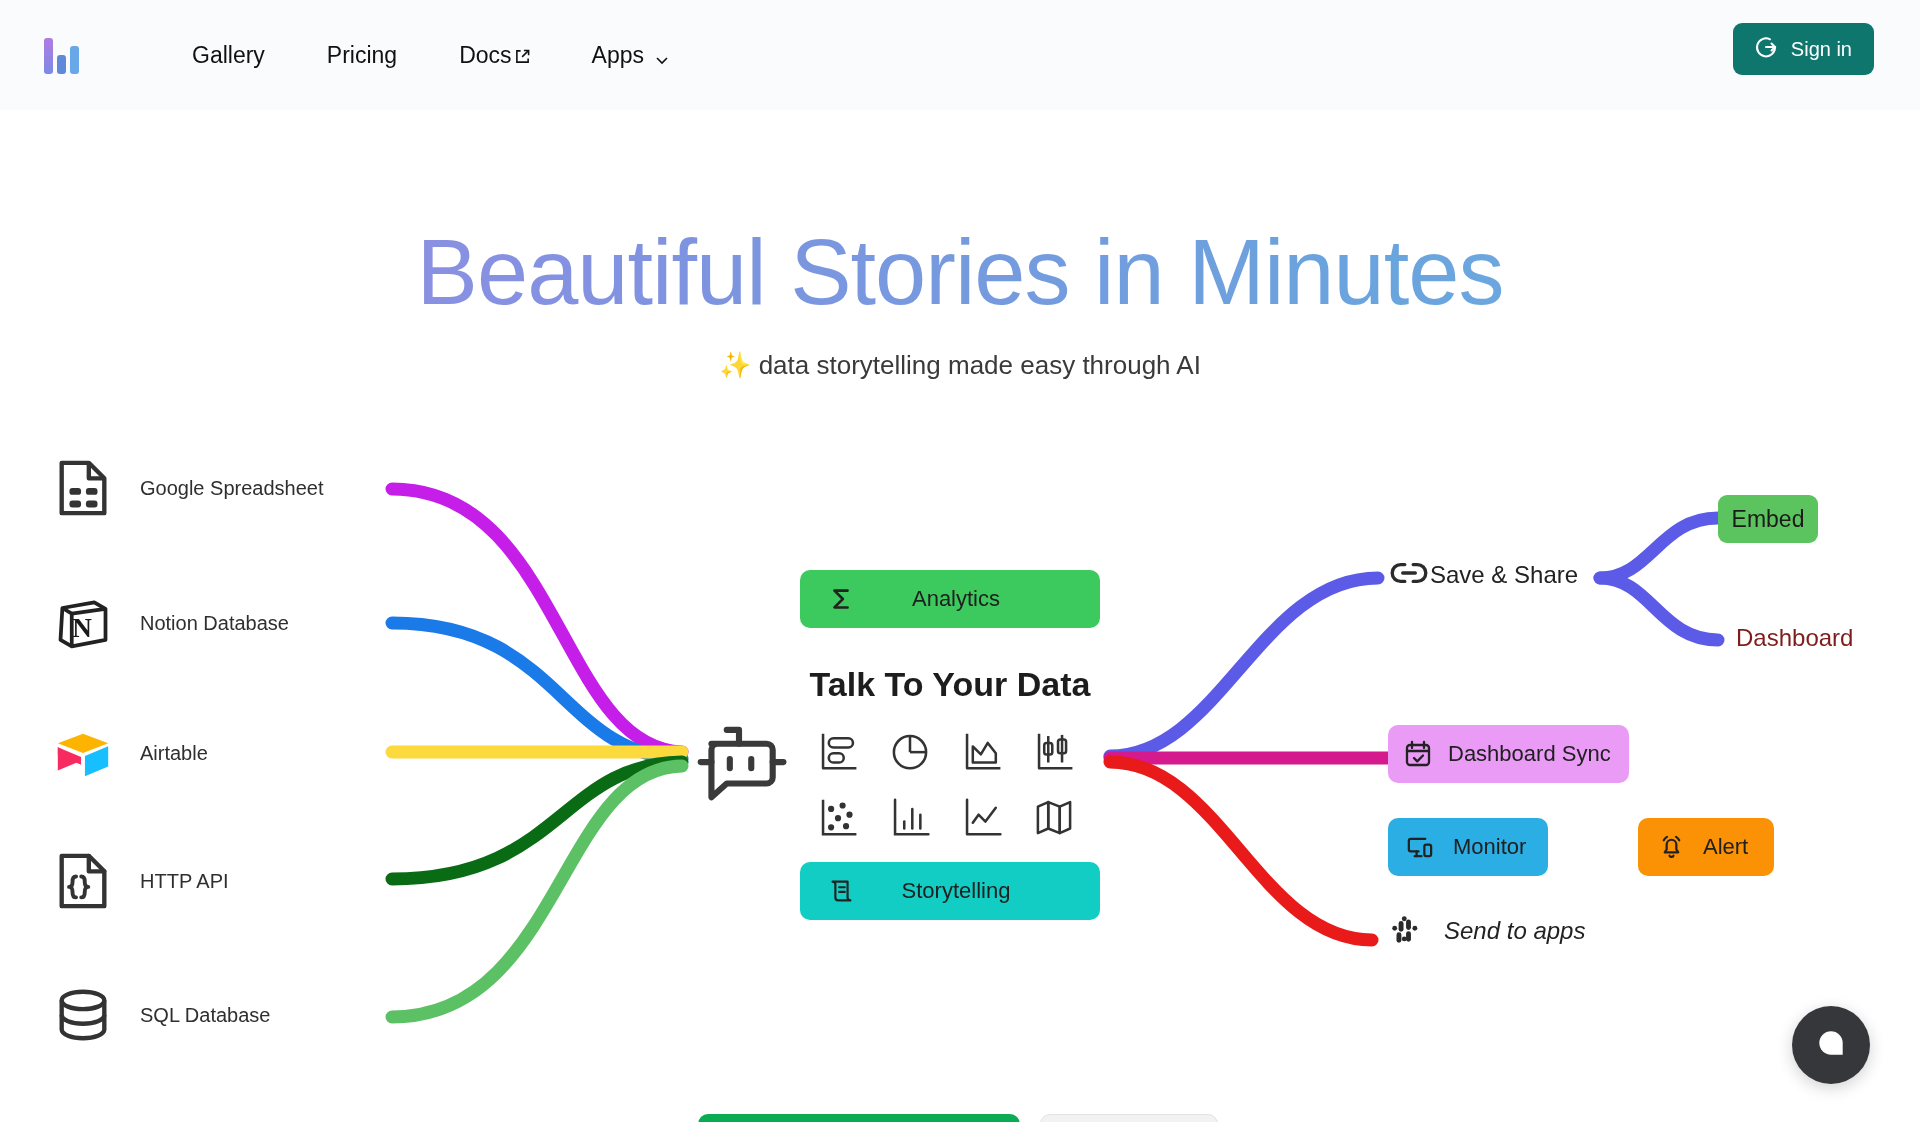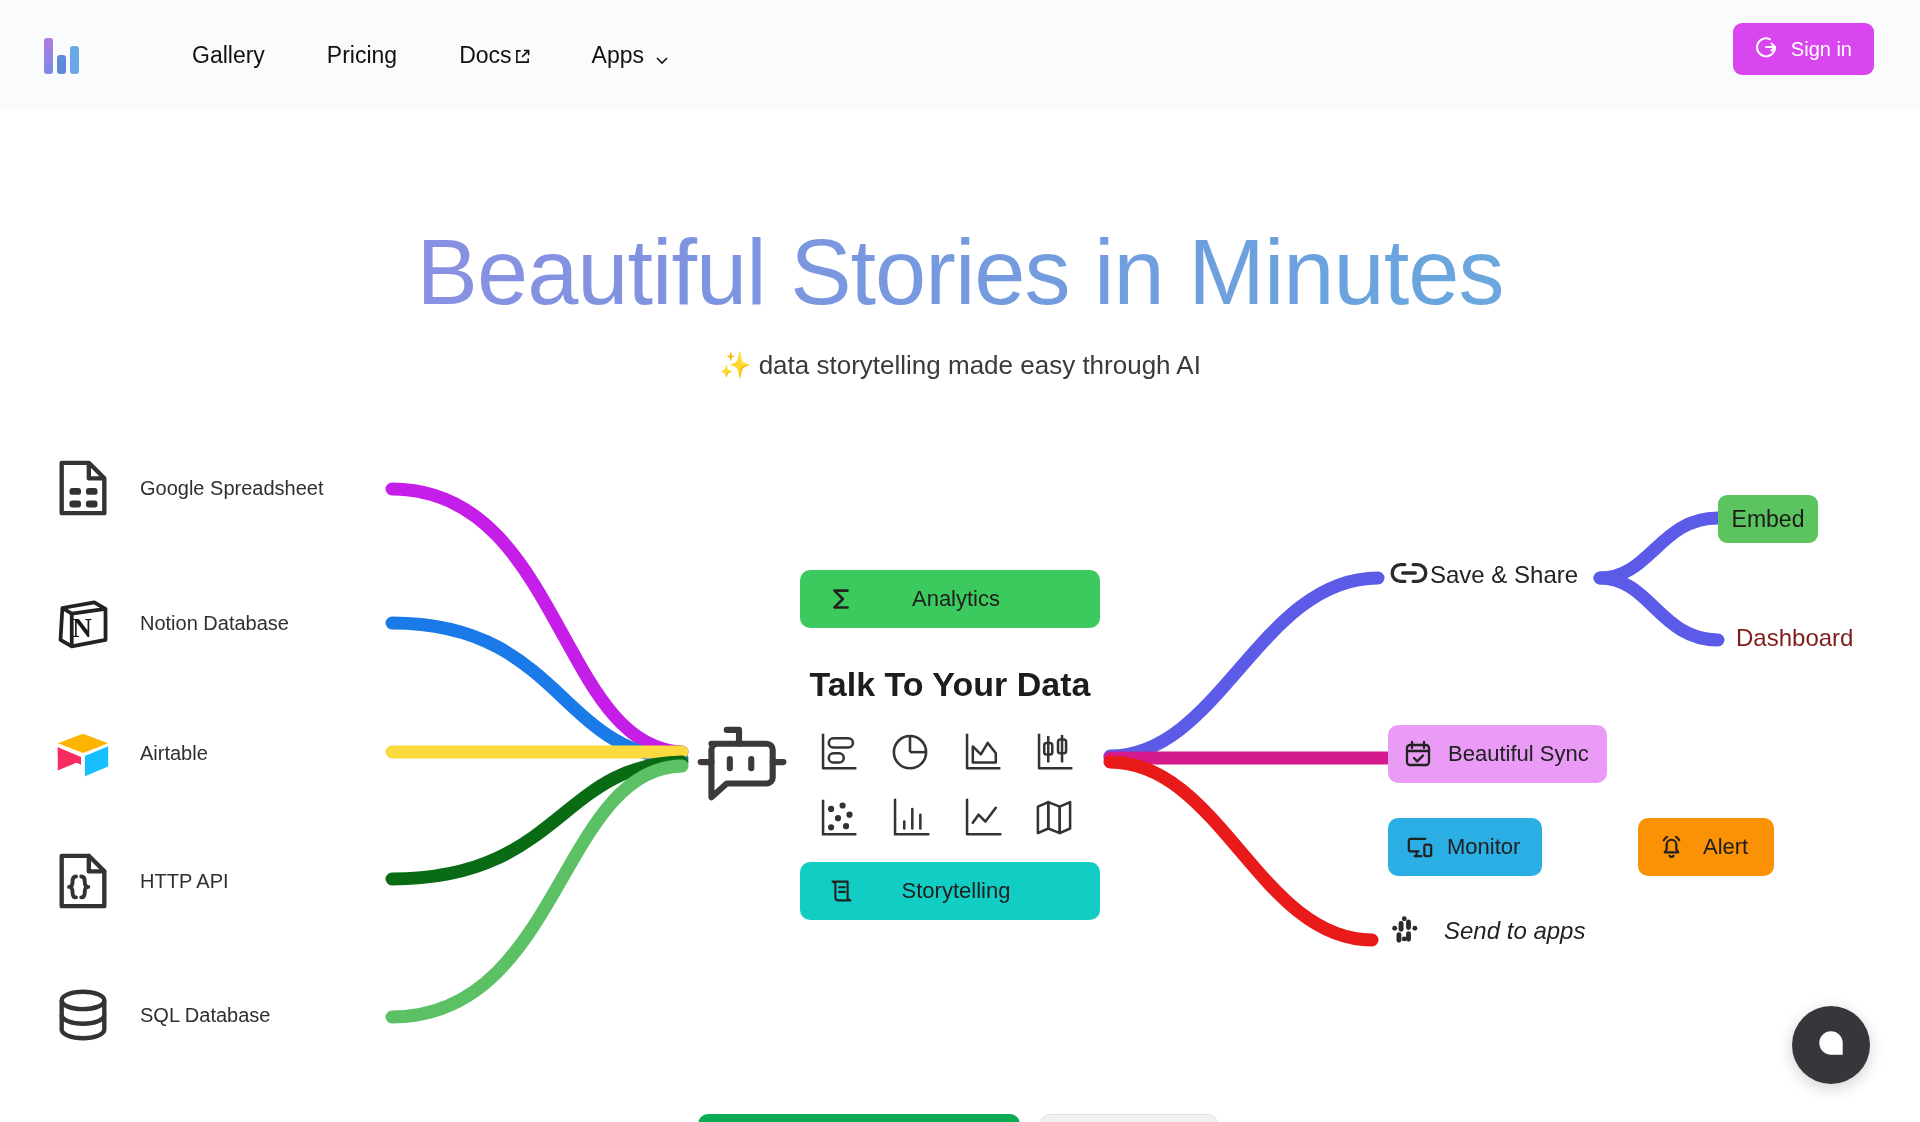--- a/index.html
+++ b/index.html
@@ -27,21 +27,21 @@
   .nav { display:flex; align-items:center; margin-left:82px; gap:0; }
   .nav-item {
     font-size:23px; color:#111111; padding:0 31px;
     display:flex; align-items:center; gap:2px; cursor:pointer; white-space:nowrap;
   }
   .ext-icon { display:inline-block; width:15px; height:15px; position:relative; top:-5px; margin-left:1px; }
   .chev { display:inline-block; width:16px; height:16px; margin-left:8px; }
 
   .signin {
     position:absolute; right:46px; top:23px;
-    background:#d946ef; color:#ffffff;
+    background:#0f766e; color:#ffffff;
     height:52px; padding:0 22px;
     border-radius:9px; border:none;
     display:flex; align-items:center; gap:12px;
     font-size:20px; cursor:pointer;
     font-family:"Liberation Sans", sans-serif;
   }
 
   
   .hero-title {
     position:absolute; top:222px; left:0; width:1920px;
@@ -362,24 +362,24 @@
   <div class="pill" style="left:1388px; top:725px; height:58px; background:#e99bf5; padding:0 18px 0 14px; gap:14px;">
     <span class="pill-icon">
       <svg viewBox="0 0 32 32" width="32" height="32" fill="none" stroke="#222" stroke-width="2.3" stroke-linejoin="round" stroke-linecap="round">
         <rect x="5" y="7" width="22" height="20" rx="3"></rect>
         <path d="M10 4v6"></path>
           <path d="M22 4v6"></path>
           <path d="M5 13h22"></path>
         <path d="M12 20l3.2 3.4L21 17.5"></path>
       </svg>
     </span>
-    <span class="pill-label">Beautiful Sync</span>
-  </div>
-
-  <div class="pill" style="left:1388px; top:818px; height:58px; background:#2aaee3; padding:0 22px 0 16px; gap:12px;">
+    <span class="pill-label">Dashboard Sync</span>
+  </div>
+
+  <div class="pill" style="left:1388px; top:818px; height:58px; background:#2aaee3; padding:0 22px 0 16px; gap:18px;">
     <span class="pill-icon">
       <svg viewBox="0 0 32 32" width="31" height="31" fill="none" stroke="#222" stroke-width="2.3" stroke-linejoin="round" stroke-linecap="round">
         <path d="M22 7H7a2 2 0 0 0-2 2v9a2 2 0 0 0 2 2h8"></path>
         <path d="M11 25h7"></path>
           <path d="M13 20v5"></path>
         <rect x="21" y="13" width="7" height="12" rx="2"></rect>
       </svg>
     </span>
     <span class="pill-label">Monitor</span>
   </div>

